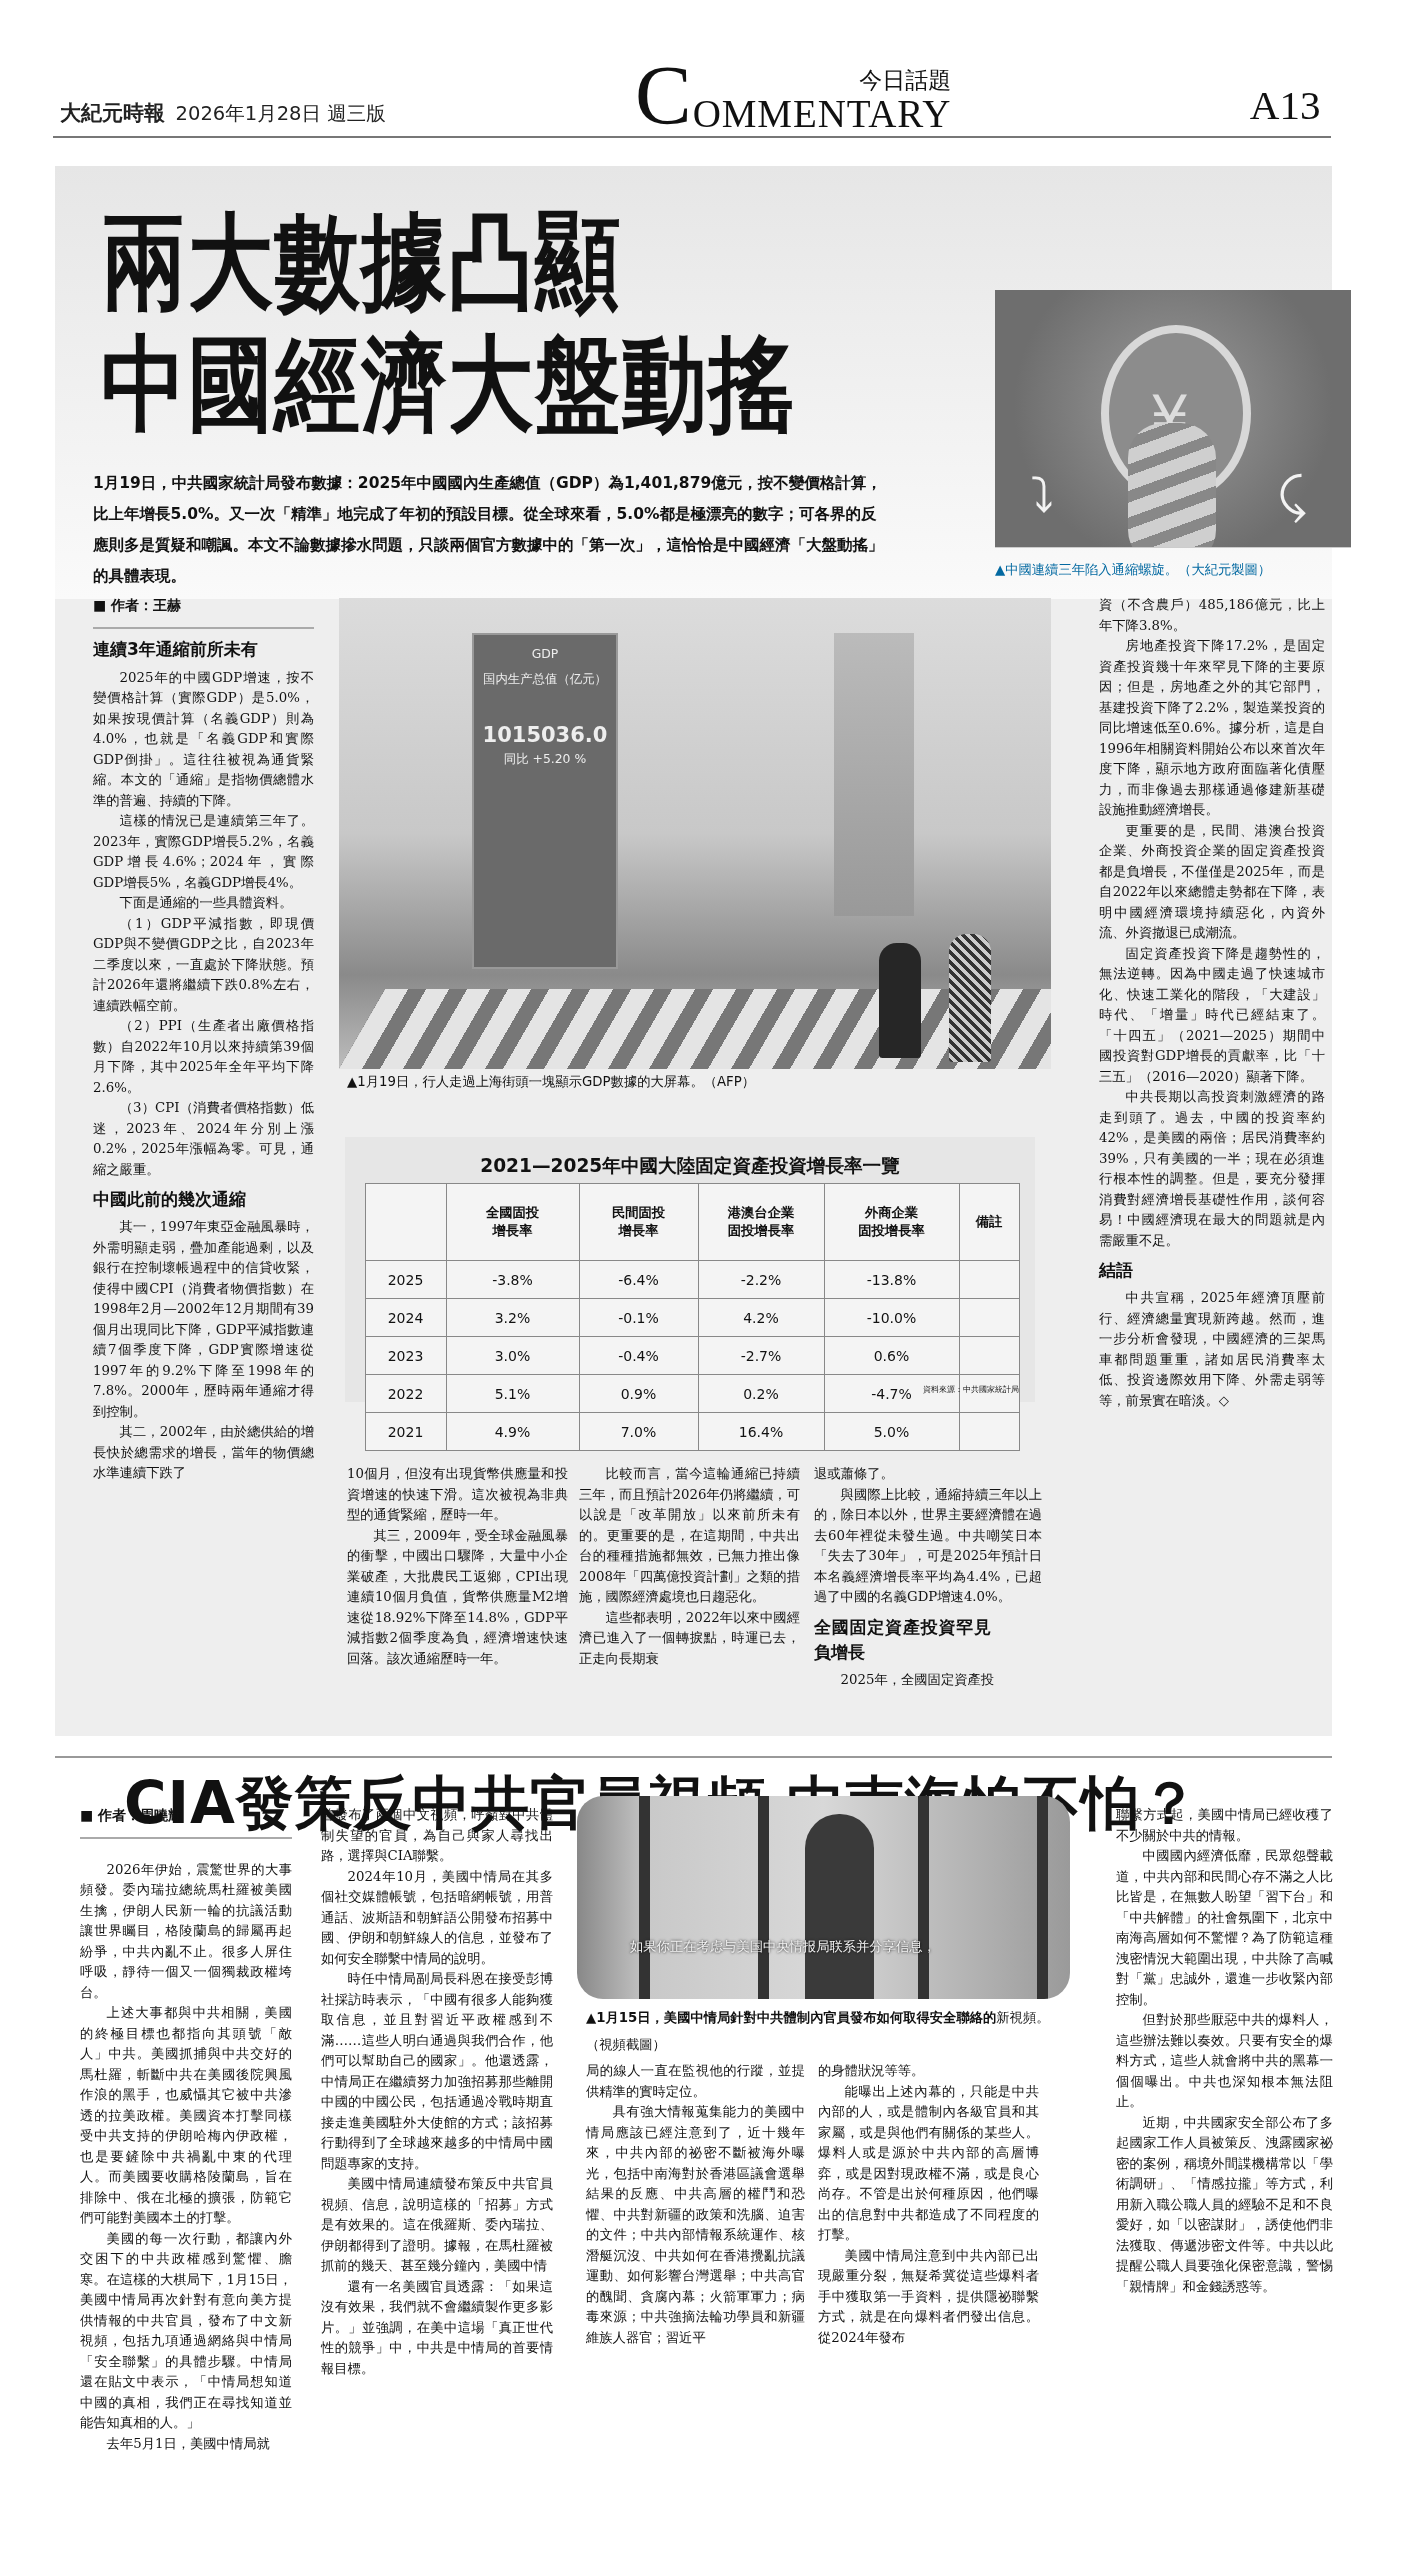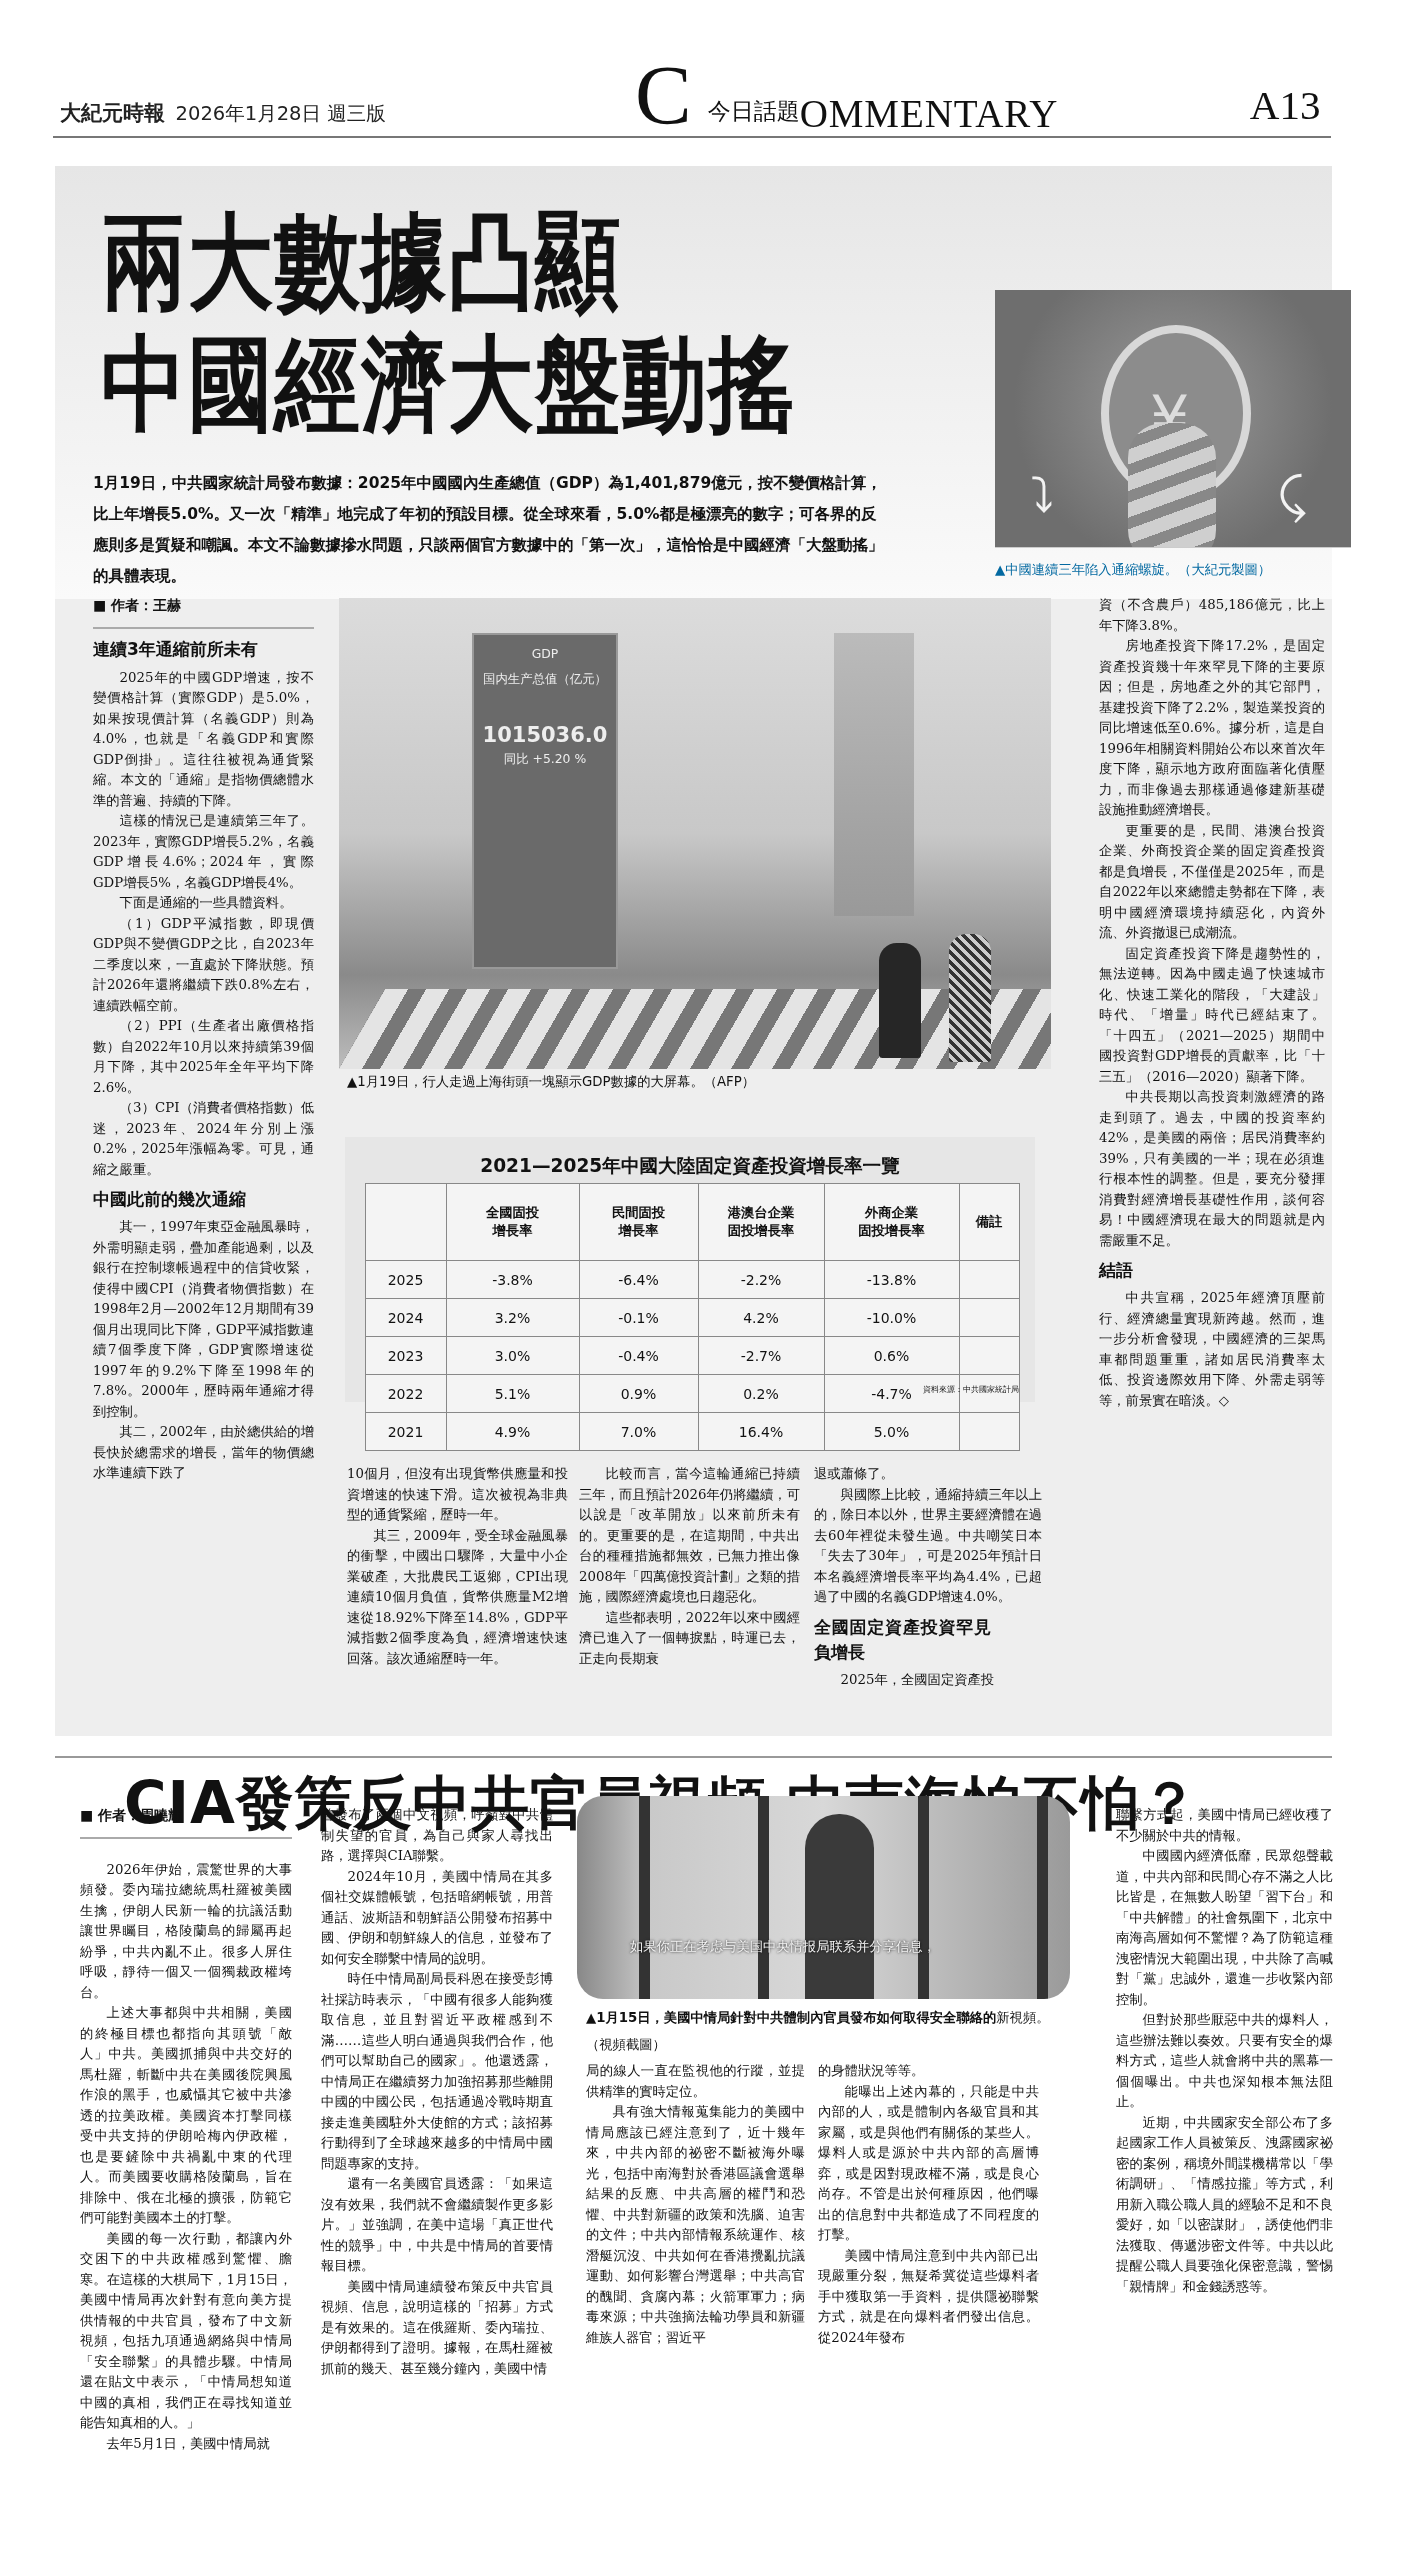--- a/index.html
+++ b/index.html
@@ -2,21 +2,21 @@
 <html style="font-size:14px"><head>
 <meta charset="utf-8">
 <style>
   * { box-sizing: border-box; margin: 0; padding: 0; }
   body { width: 1415px; height: 2576px; background: #ffffff; font-family: "DejaVu Serif", serif; color: #111; position: relative; overflow: hidden; }
   .masthead { position: absolute; left: 53px; top: 44px; width: 1278px; height: 94px; border-bottom: 2.7px solid #777; }
   .mast-left { position: absolute; left: 7px; bottom: 8.8px; font-family: "DejaVu Sans", sans-serif; font-size: 21px; font-weight: bold; color: #222; }
   .mast-left .date { font-weight: normal; font-size: 19.5px; margin-left: 10.6px; }
   .mast-center { position: absolute; left: 582px; bottom: 5.3px; display: flex; align-items: flex-end; }
   .mast-C { font-family: "Liberation Serif", serif; font-size: 85px; line-height: 71px; }
-  .mast-center .stack { display: flex; flex-direction: row; margin-left: 16px; }
+  .mast-center .stack { display: flex; flex-direction: column; margin-left: 1px; align-items: flex-end; }
   .mast-cn { font-family: "DejaVu Sans", sans-serif; font-size: 23px; }
   .mast-en { font-family: "Liberation Serif", serif; font-size: 39px; line-height: 35px; letter-spacing: 0.9px; }
   .mast-right { position: absolute; right: 10.6px; bottom: 7px; font-family: "Liberation Serif", serif; font-size: 41px; }
 
   .feature { position: absolute; left: 55px; top: 166px; width: 1277px; height: 1570px; background: #eeeeee; }
   .feature .topband { position: absolute; left: 0; top: 0; width: 100%; height: 433px; background: linear-gradient(#e6e6e6, #fafafa); }
   .headline { position: absolute; left: 46px; top: 35px; font-family: "DejaVu Sans", sans-serif; font-weight: bold; font-size: 104px; line-height: 122px; letter-spacing: 1.8px; transform: scaleX(0.82); transform-origin: left top; }
   .hero-img { position: absolute; left: 940px; top: 124px; width: 356px; height: 258px; background: radial-gradient(circle at 50% 45%, #9a9a9a 0%, #6e6e6e 70%); overflow: hidden; border-bottom: 1.8px solid #ccc; }
   .coin { position: absolute; left: 106px; top: 35px; width: 150px; height: 177px; border-radius: 50%; border: 8.8px solid #d8d8d8; background: #8c8c8c; }
   .coin span { position: absolute; left: 41px; top: 49px; font-size: 62px; color: #ddd; font-family: "DejaVu Sans", sans-serif; }
@@ -216,22 +216,22 @@
   <p>2026年伊始，震驚世界的大事頻發。委內瑞拉總統馬杜羅被美國生擒，伊朗人民新一輪的抗議活動讓世界矚目，格陵蘭島的歸屬再起紛爭，中共內亂不止。很多人屏住呼吸，靜待一個又一個獨裁政權垮台。</p>
   <p>上述大事都與中共相關，美國的終極目標也都指向其頭號「敵人」中共。美國抓捕與中共交好的馬杜羅，斬斷中共在美國後院興風作浪的黑手，也威懾其它被中共滲透的拉美政權。美國資本打擊同樣受中共支持的伊朗哈梅內伊政權，也是要鏟除中共禍亂中東的代理人。而美國要收購格陵蘭島，旨在排除中、俄在北極的擴張，防範它們可能對美國本土的打擊。</p>
   <p>美國的每一次行動，都讓內外交困下的中共政權感到驚懼、膽寒。在這樣的大棋局下，1月15日，美國中情局再次針對有意向美方提供情報的中共官員，發布了中文新視頻，包括九項通過網絡與中情局「安全聯繫」的具體步驟。中情局還在貼文中表示，「中情局想知道中國的真相，我們正在尋找知道並能告知真相的人。」</p>
   <p>去年5月1日，美國中情局就</p>
 </div>
 
 <div class="col" style="left:321px; top:1805px; width:232px;">
   <p class="noindent">曾發布了兩個中文視頻，呼籲對中共體制失望的官員，為自己與家人尋找出路，選擇與CIA聯繫。</p>
   <p>2024年10月，美國中情局在其多個社交媒體帳號，包括暗網帳號，用普通話、波斯語和朝鮮語公開發布招募中國、伊朗和朝鮮線人的信息，並發布了如何安全聯繫中情局的說明。</p>
   <p>時任中情局副局長科恩在接受彭博社採訪時表示，「中國有很多人能夠獲取信息，並且對習近平政權感到不滿……這些人明白通過與我們合作，他們可以幫助自己的國家」。他還透露，中情局正在繼續努力加強招募那些離開中國的中國公民，包括通過冷戰時期直接走進美國駐外大使館的方式；該招募行動得到了全球越來越多的中情局中國問題專家的支持。</p>
+  <p>美國中情局連續發布策反中共官員視頻、信息，說明這樣的「招募」方式是有效果的。這在俄羅斯、委內瑞拉、伊朗都得到了證明。據報，在馬杜羅被抓前的幾天、甚至幾分鐘內，美國中情</p>
   <p>還有一名美國官員透露：「如果這沒有效果，我們就不會繼續製作更多影片。」並強調，在美中這場「真正世代性的競爭」中，中共是中情局的首要情報目標。</p>
-  <p>美國中情局連續發布策反中共官員視頻、信息，說明這樣的「招募」方式是有效果的。這在俄羅斯、委內瑞拉、伊朗都得到了證明。據報，在馬杜羅被抓前的幾天、甚至幾分鐘內，美國中情</p>
 </div>
 
 <div class="photo2">
   <div class="p2-frame" style="left:62px"></div>
   <div class="p2-frame" style="left:181px"></div>
   <div class="p2-frame" style="left:341px"></div>
   <div class="p2-frame" style="left:460px"></div>
   <div class="p2-man"></div>
   <div class="p2-sub">如果你正在考虑与美国中央情报局联系并分享信息，</div>
 </div>

